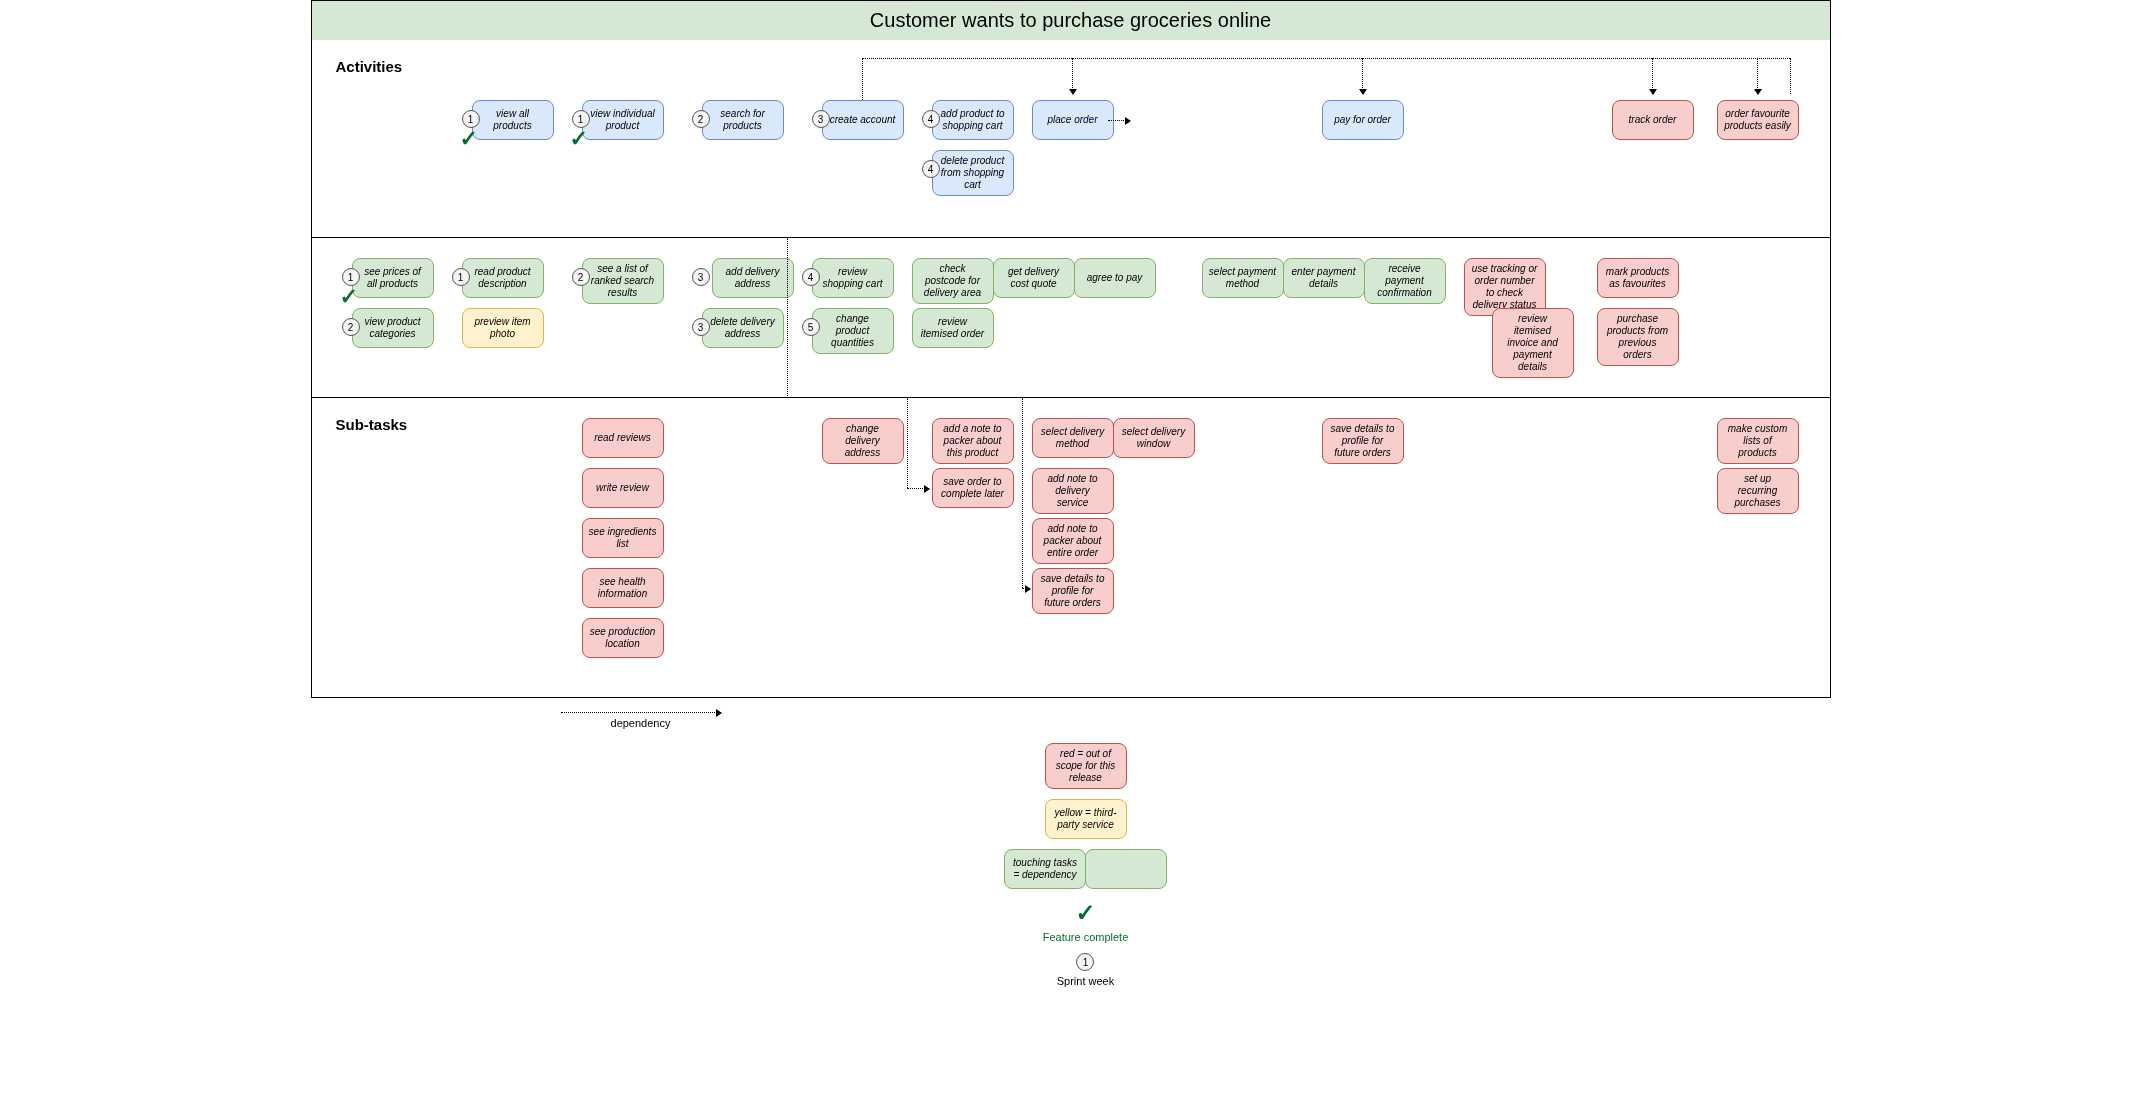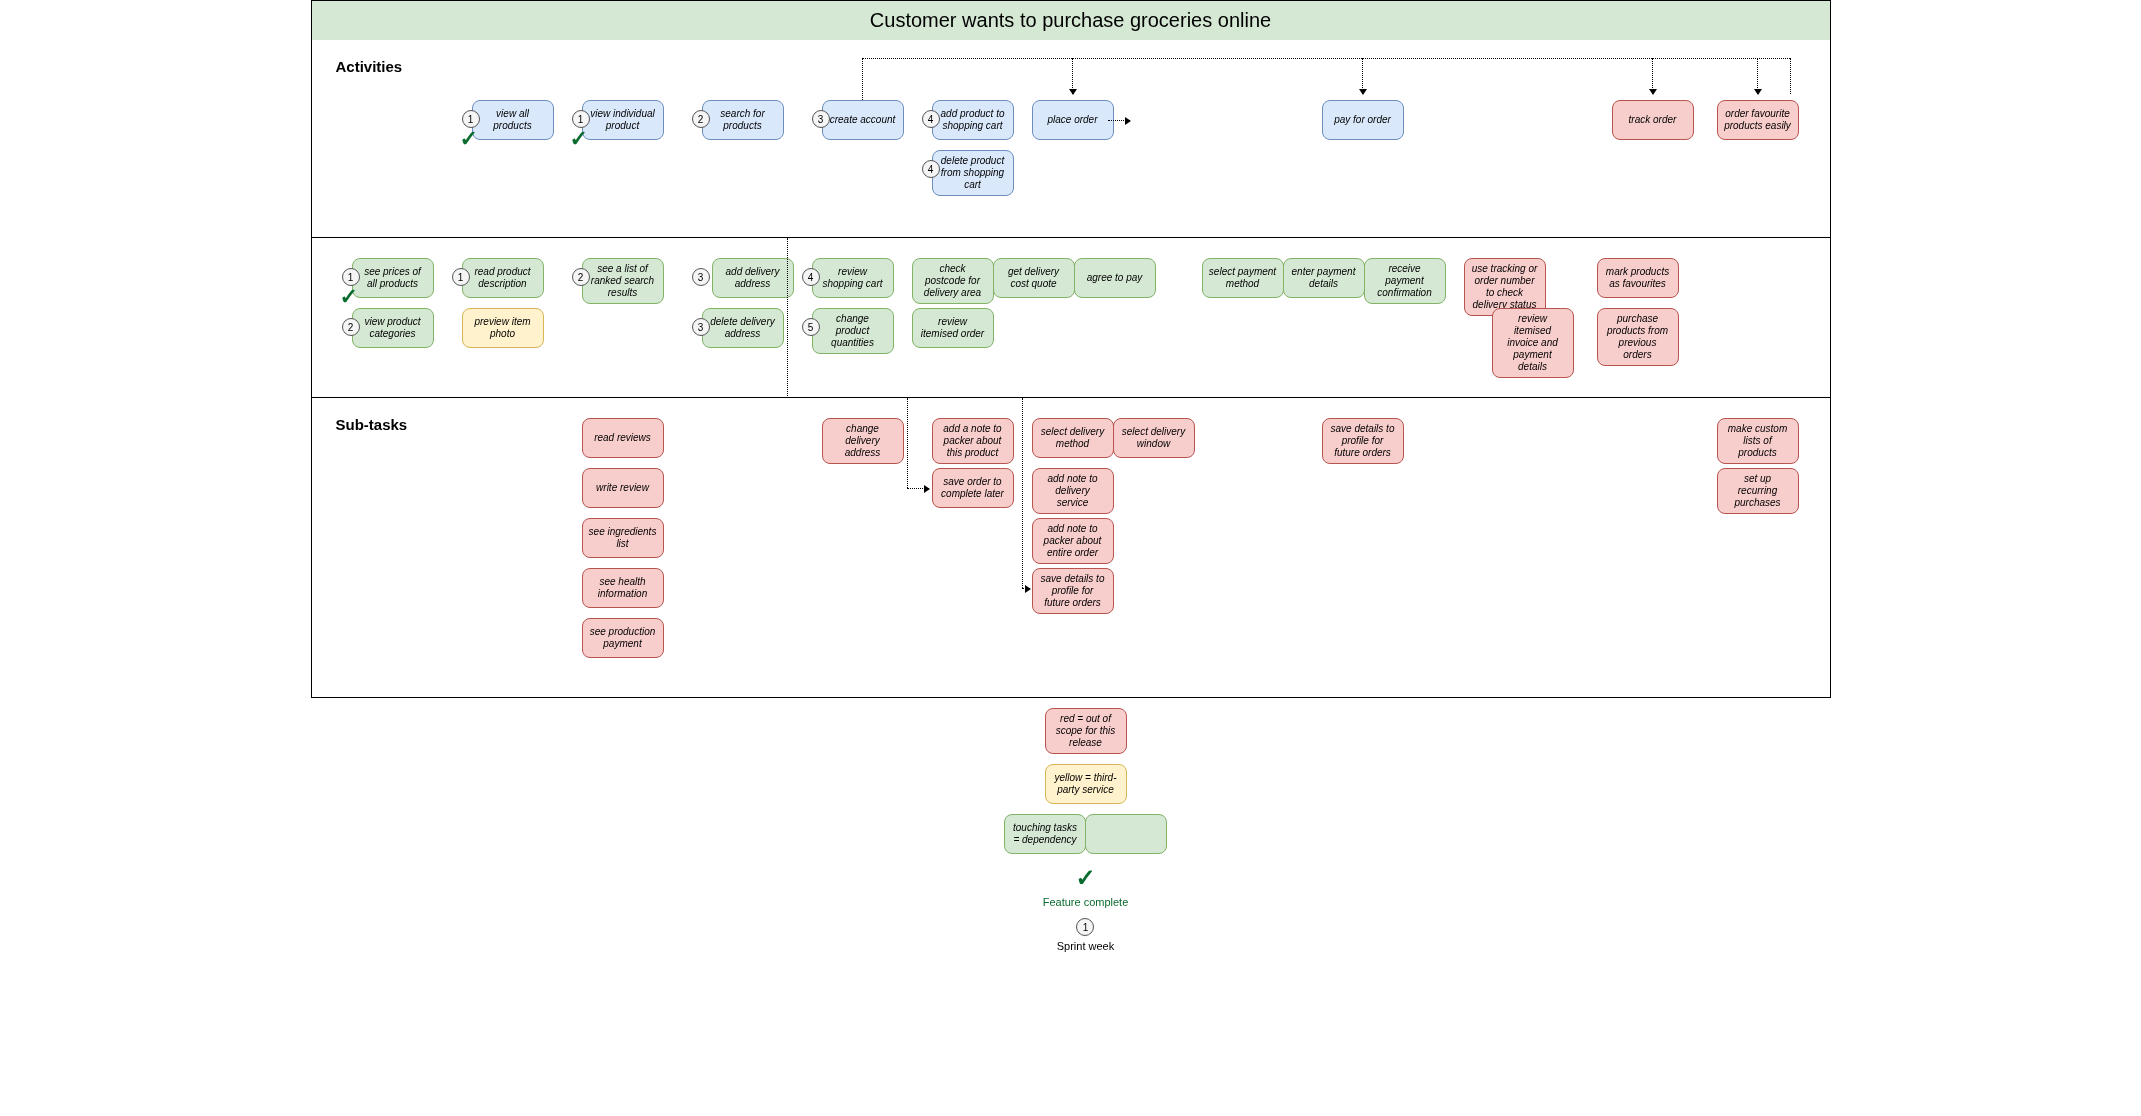--- a/index.html
+++ b/index.html
@@ -309,21 +309,21 @@
       <div class="card red" style="left:150px; top:70px;">
           <span>write review</span>
         </div>
       <div class="card red" style="left:150px; top:120px;">
           <span>see ingredients list</span>
         </div>
       <div class="card red" style="left:150px; top:170px;">
           <span>see health information</span>
         </div>
       <div class="card red" style="left:150px; top:220px;">
-          <span>see production payment</span>
+          <span>see production location</span>
         </div>
 
       <div class="card red" style="left:390px; top:20px;">
           <span>change delivery address</span>
         </div>
 
       <div class="card red" style="left:500px; top:20px;">
           <span>add a note to packer about this product</span>
         </div>
       <div class="card red" style="left:500px; top:70px;">
@@ -352,20 +352,26 @@
 
       <div class="card red" style="left:1285px; top:20px;">
           <span>make custom lists of products</span>
         </div>
       <div class="card red" style="left:1285px; top:70px;">
           <span>set up recurring purchases</span>
         </div>
     </div>
   </div>
 
+  <div style="padding:14px 24px 4px 240px;">
+    <div class="legend-block" style="align-items:center; width:180px;">
+      <div class="legend-arrow"></div>
+      <span class="legend-label">dependency</span>
+    </div>
+  </div>
 
   <div class="legend">
     <div class="card red">
         <span>red = out of scope for this release</span>
       </div>
     <div class="card yellow">
         <span>yellow = third-party service</span>
       </div>
     <div class="touching">
       <div class="card green" style="width:82px;">

